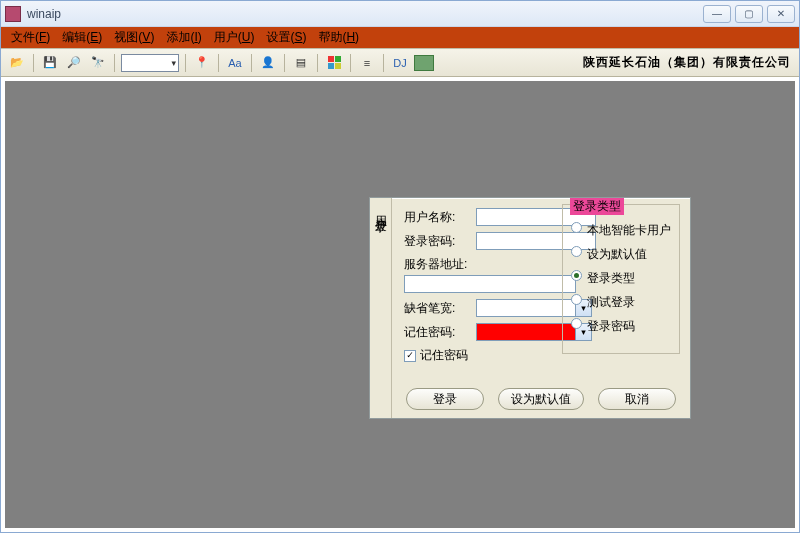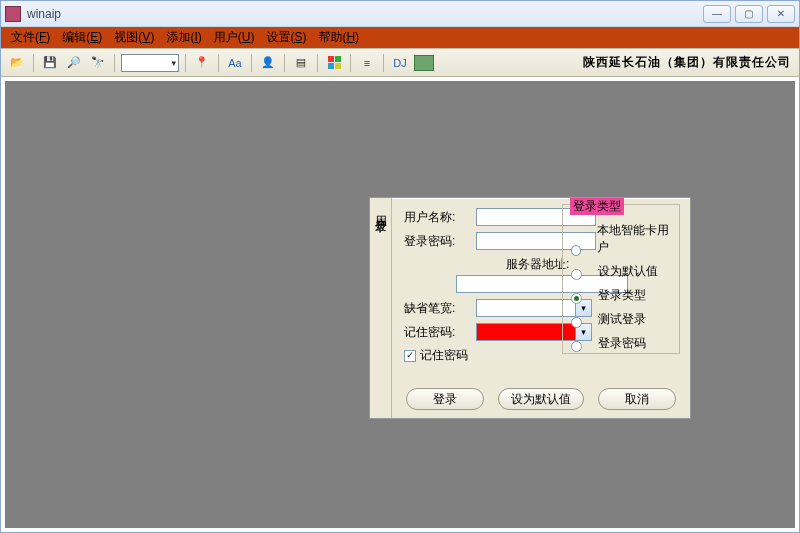--- a/index.html
+++ b/index.html
@@ -44,21 +44,21 @@
 .combo { display: inline-flex; align-items: center; }
 .combo .text-input { width: 100px; }
 .combo .drop { width: 16px; height: 18px; border: 1px solid #7f9db9; border-left: none; background: linear-gradient(#eaf2fb,#cfe0f4); display: flex; align-items: center; justify-content: center; font-size: 9px; }
 .color-swatch { width: 100px; height: 18px; border: 1px solid #7f9db9; background: #ff0000; }
 .checkbox-row { display: flex; align-items: center; gap: 4px; margin-top: 4px; }
 .chk { width: 12px; height: 12px; border: 1px solid #7f9db9; background: #fff; display: inline-flex; align-items: center; justify-content: center; font-size: 9px; line-height: 1; }
 
 
 .groupbox { position: absolute; right: 10px; top: 6px; width: 118px; height: 150px; border: 1px solid #c0bca8; padding: 10px 8px 6px; }
 .groupbox .legend { position: absolute; top: -7px; left: 7px; background: #ec4899; padding: 0 3px; font-size: 12px; }
-.radio-row { display: flex; align-items: flex-end; gap: 16px; margin: 7px 0; }
+.radio-row { display: flex; align-items: flex-start; gap: 5px; margin: 7px 0; }
 .radio { width: 11px; height: 11px; border: 1px solid #7f9db9; border-radius: 50%; background: #fff; display: inline-flex; align-items: center; justify-content: center; }
 .radio .dot { width: 5px; height: 5px; border-radius: 50%; background: #2b6f2b; }
 
 
 .btn-row { position: absolute; bottom: 8px; left: 0; right: 0; display: flex; justify-content: center; gap: 14px; }
 .btn { min-width: 78px; height: 22px; border: 1px solid #9a9a84; border-radius: 11px; background: linear-gradient(#fdfdfb,#e7e4d5); display: inline-flex; align-items: center; justify-content: center; padding: 0 12px; cursor: default; }
 
 
 .ico-open { color: #c8a23a; }
 .ico-blue { color: #2a5fb0; }
@@ -131,21 +131,21 @@
     </div>
     <div class="dialog-body">
       <div class="form-row">
         <label>用户名称:</label>
         <input class="text-input w120" value="" style="">
       </div>
       <div class="form-row">
         <label>登录密码:</label>
         <input class="text-input w120" type="password" value="" style="">
       </div>
-      <div class="form-row" style="flex-direction:column;align-items:center;gap:2px;">
+      <div class="form-row" style="flex-direction:column;align-items:flex-start;gap:2px;">
         <label>服务器地址:</label>
         <input class="text-input w172" value="" style="">
       </div>
       <div class="form-row">
         <label>缺省笔宽:</label>
         <span class="combo">
           <input class="text-input" value="" style="">
           <span class="drop">▾</span>
         </span>
       </div>

